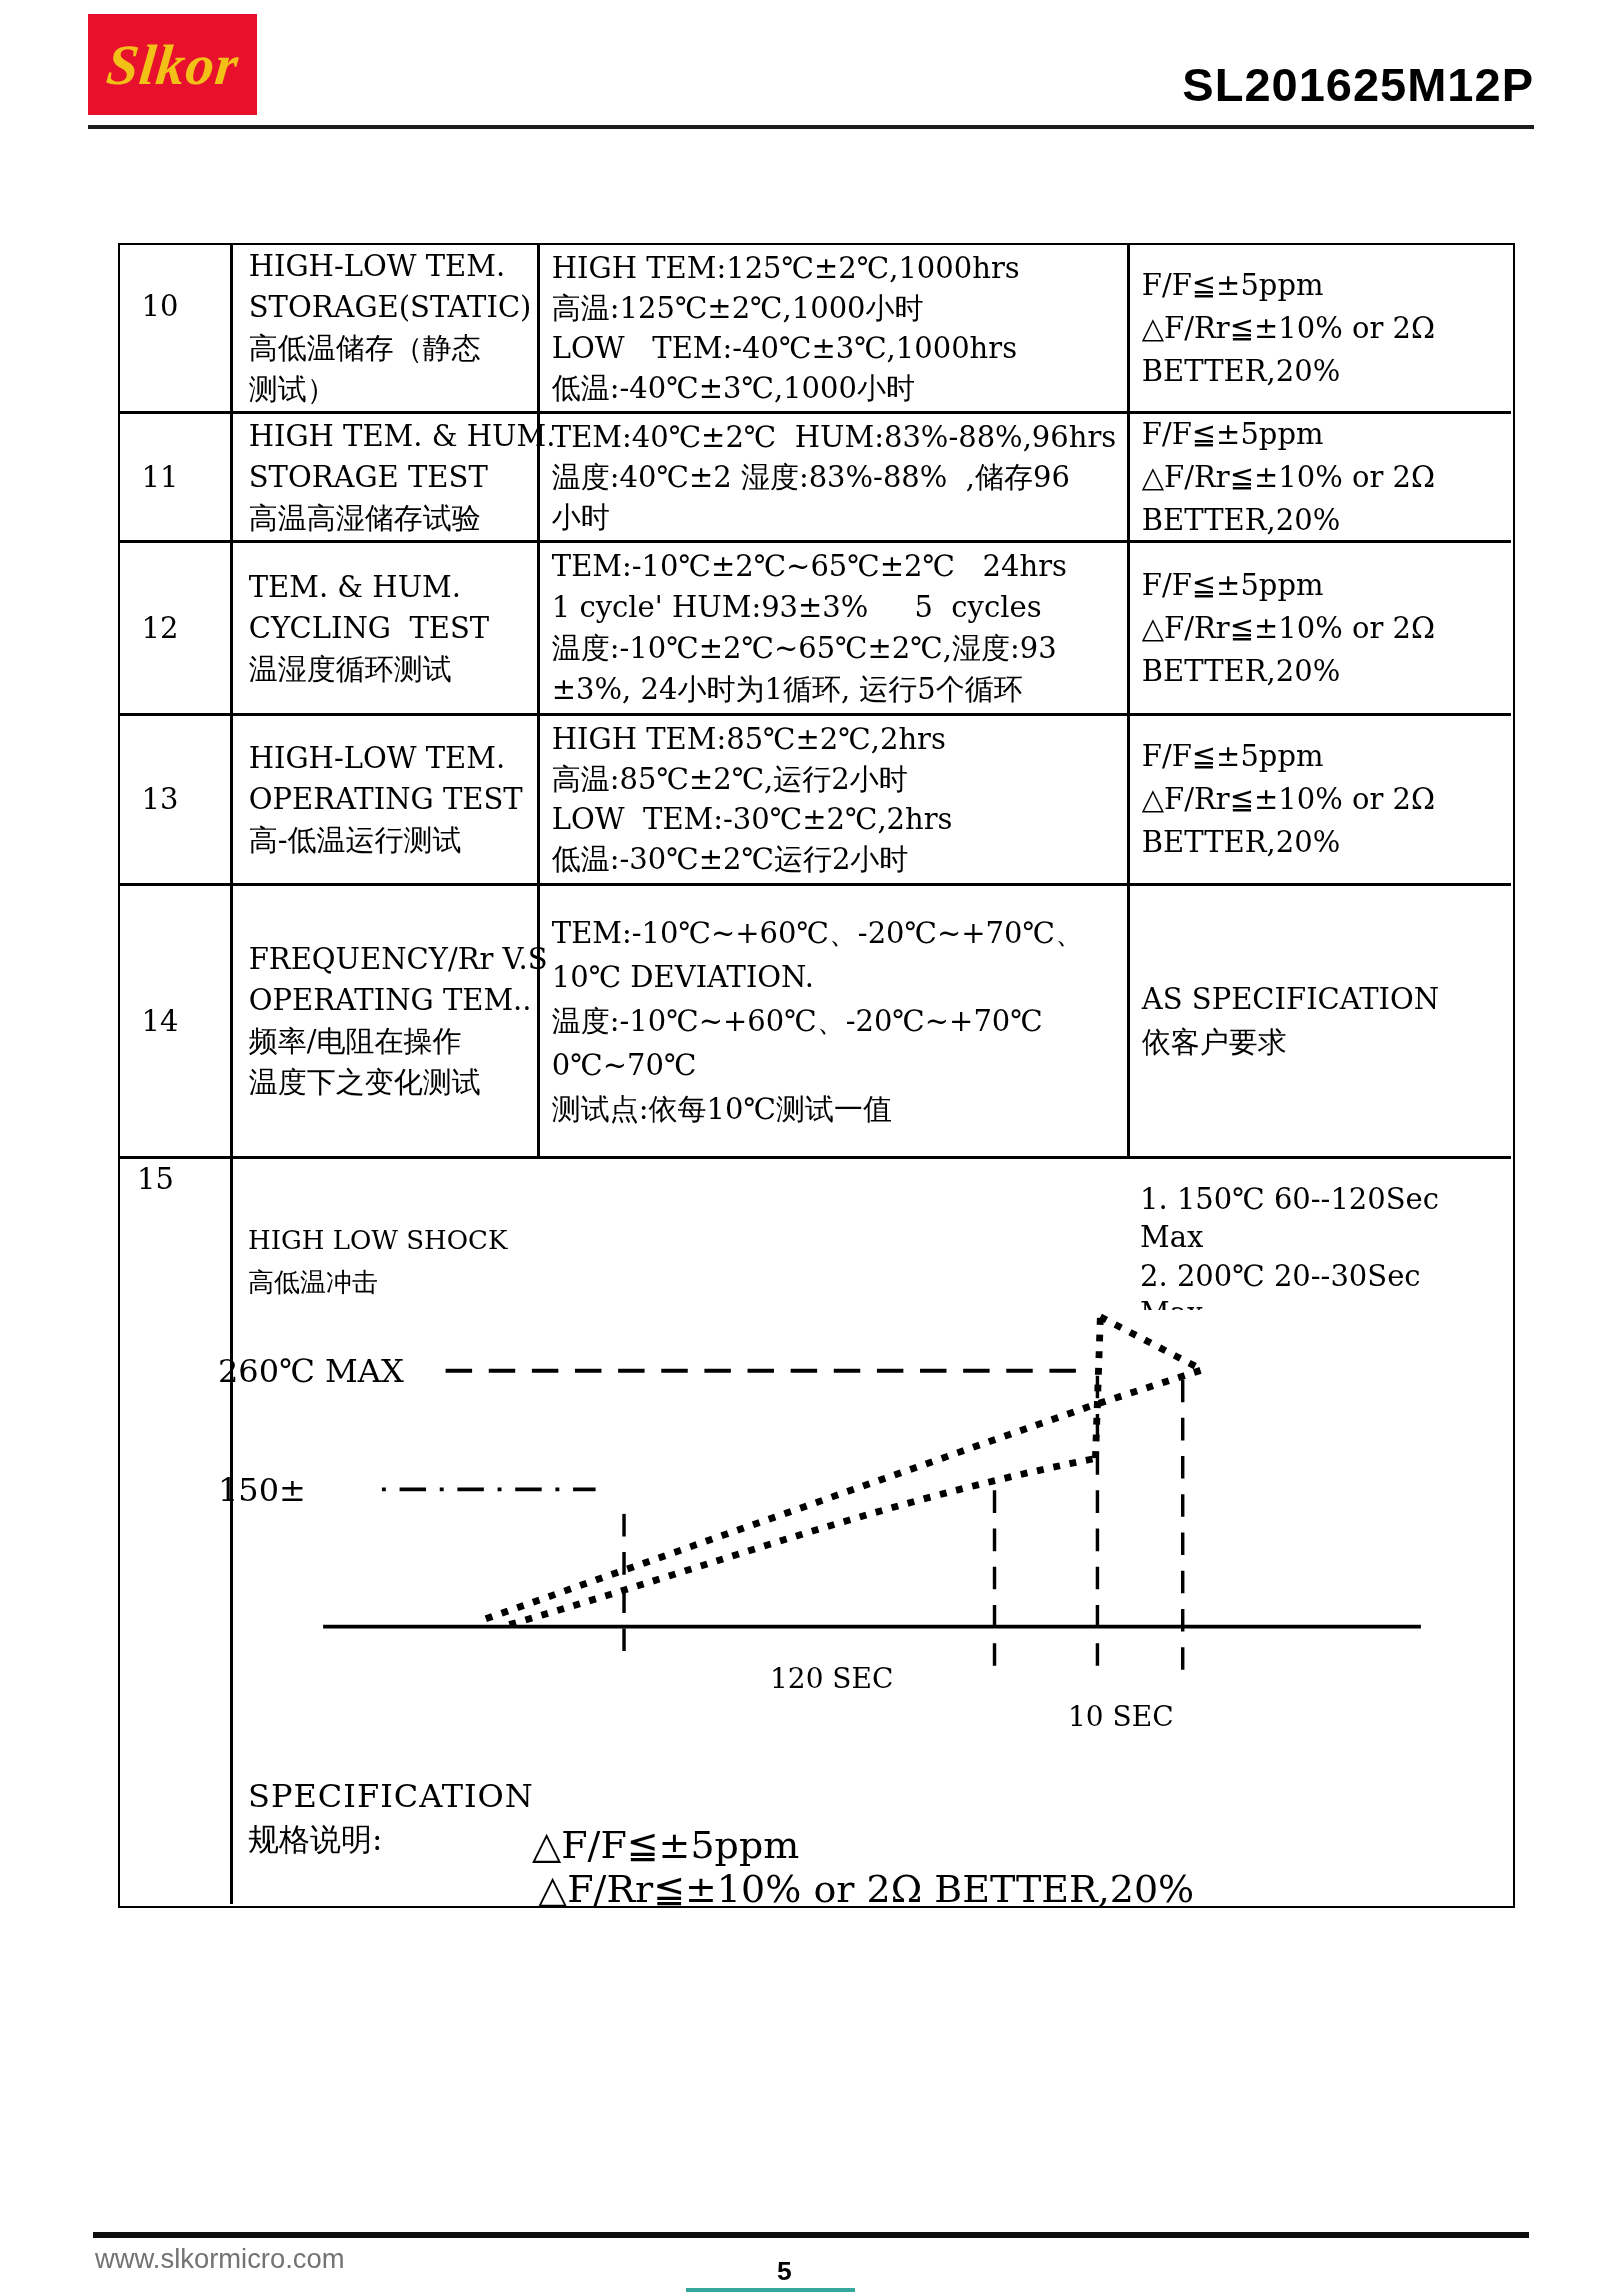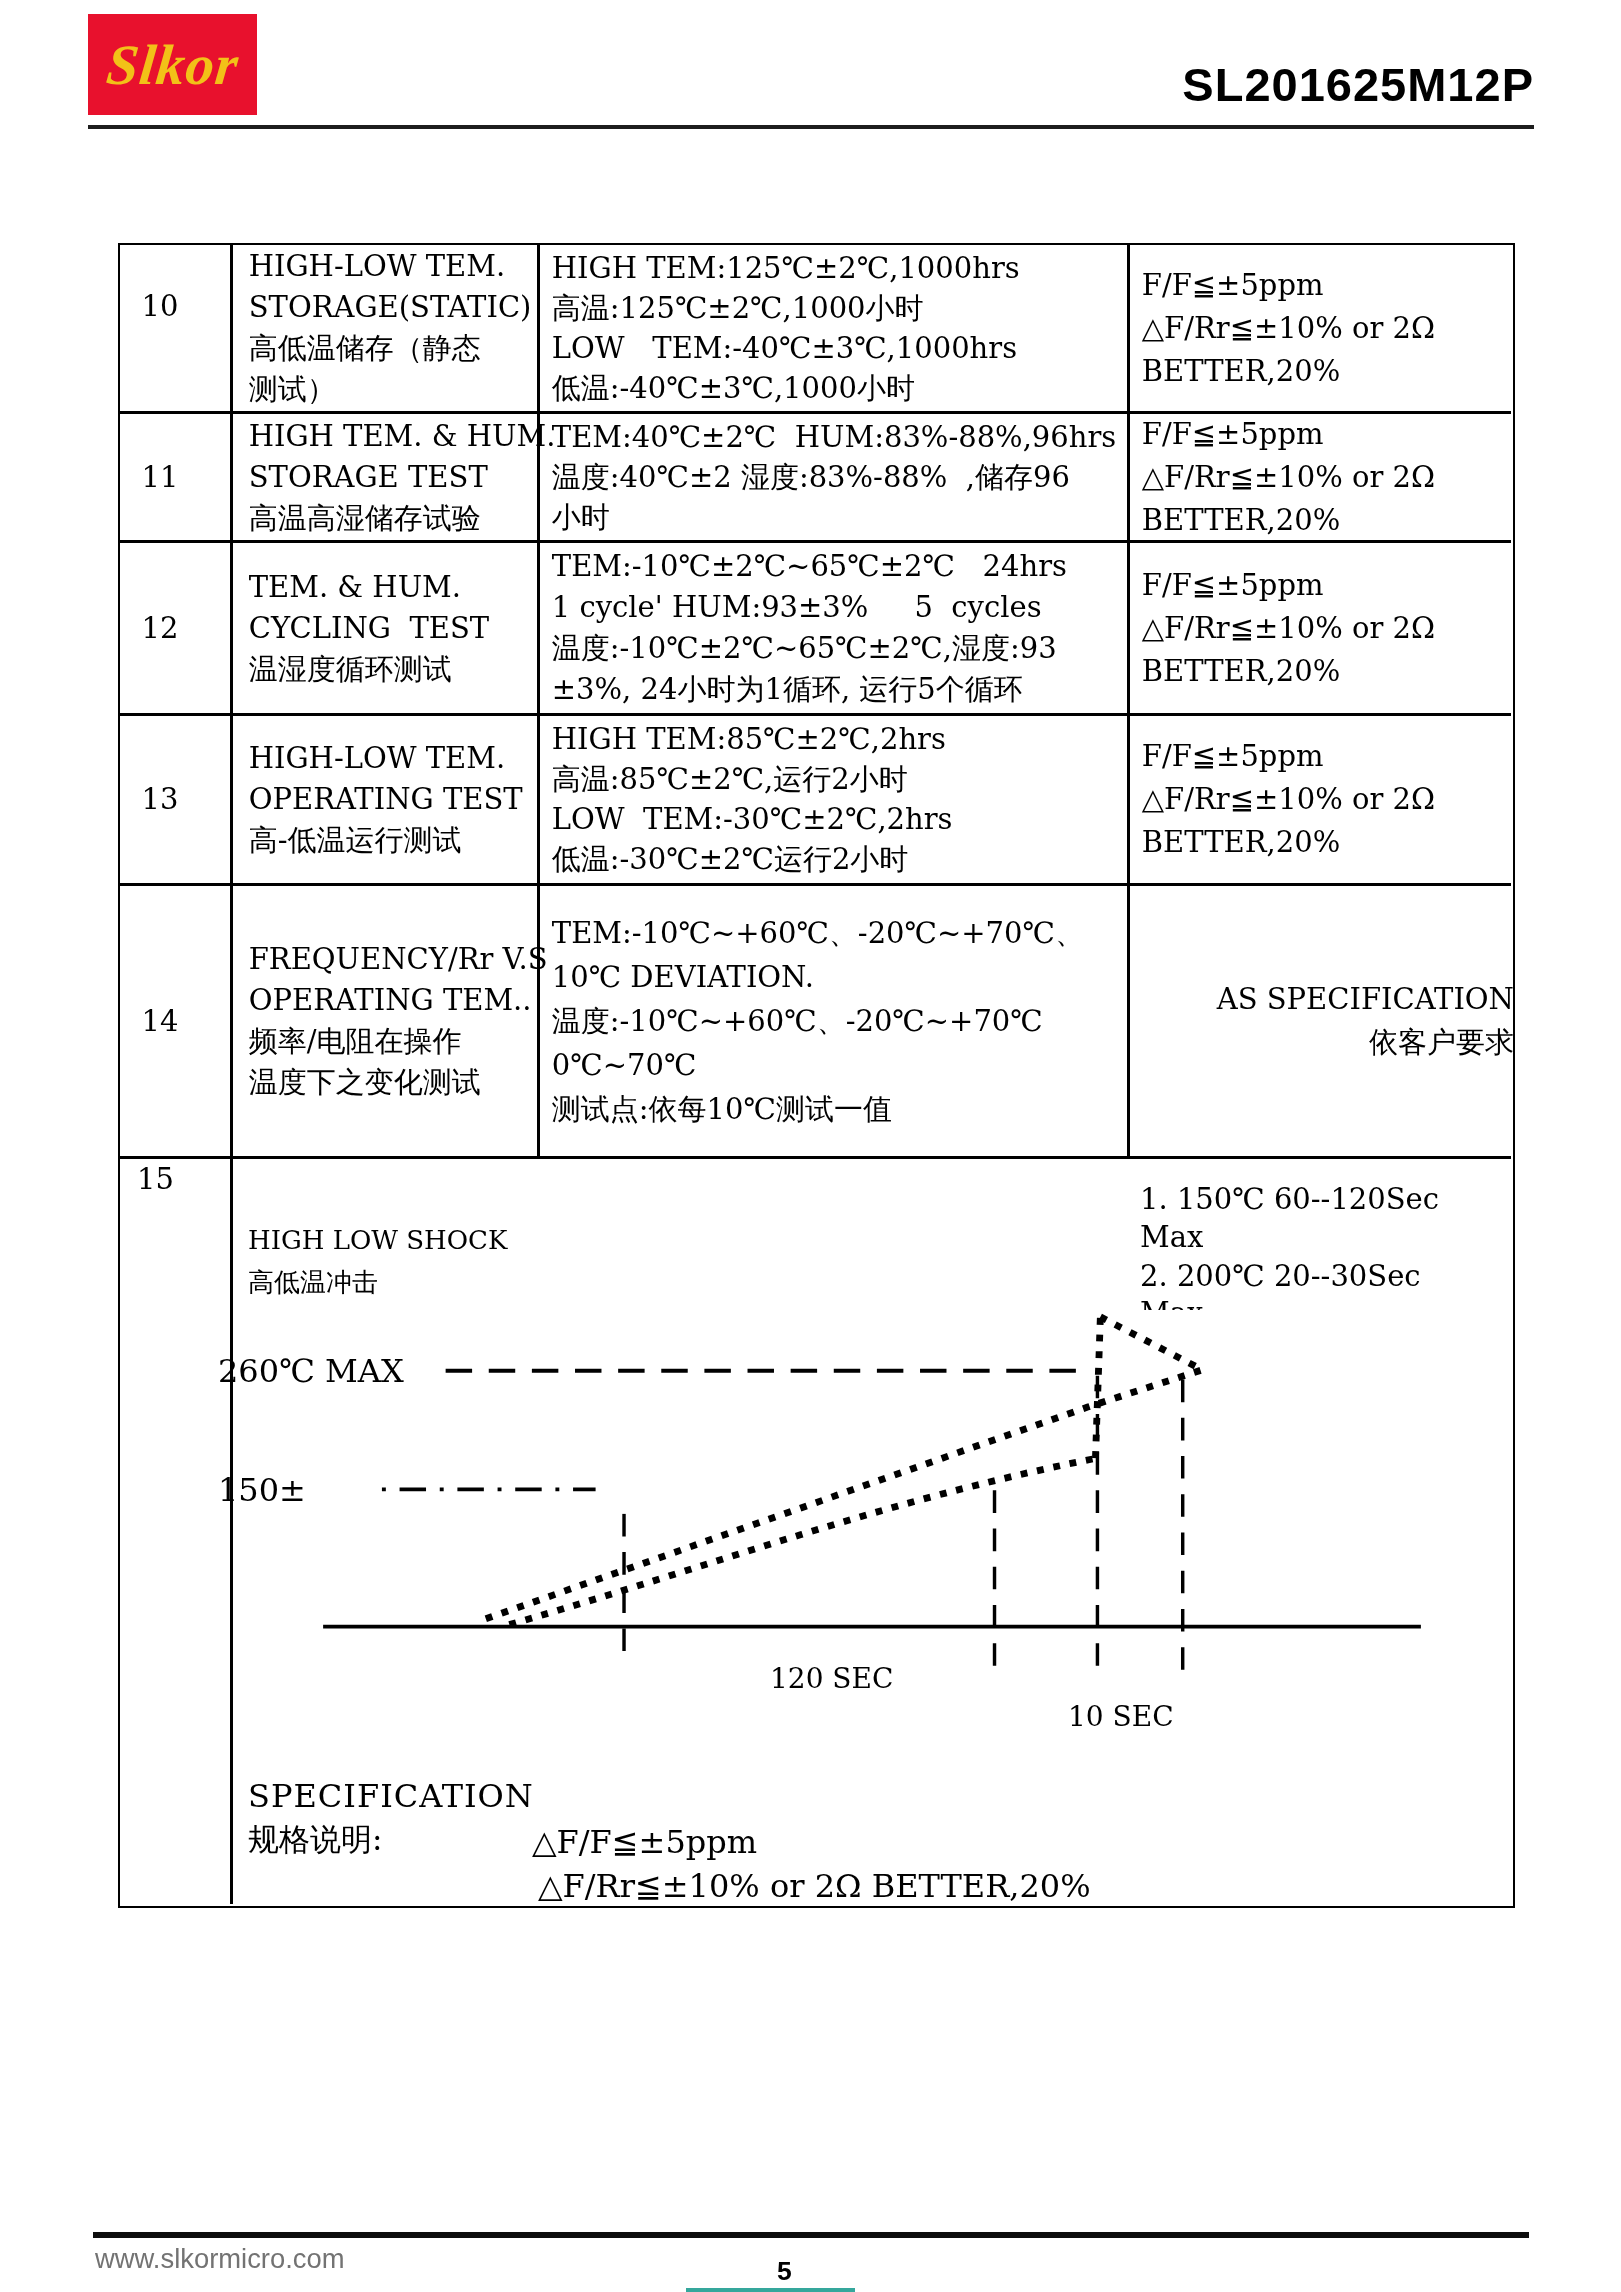--- a/index.html
+++ b/index.html
@@ -18,21 +18,21 @@
   .gridline{position:absolute;background:#000;}
   .cell{position:absolute;display:flex;flex-direction:column;justify-content:center;box-sizing:border-box;}
   .cell div{white-space:pre;}
   .t30{font-size:29px;}
   
   .chart-label{font-size:26px;white-space:pre;}
   .note-line{font-size:29px;white-space:pre;}
   #note-clip{overflow:hidden;height:13.7px;}
   #spec-title{font-size:32px;letter-spacing:1px;}
   #spec-title-cn{font-size:31px;}
-  .spec-formula{font-size:32px;white-space:pre;}
+  .spec-formula{font-size:38px;white-space:pre;}
   
   #footer-rule{left:93px;top:2232px;width:1436px;height:5.9px;background:#0d0d0d;}
   #footer-url{left:95px;top:2243px;font-family:"Liberation Sans","DejaVu Sans",sans-serif;font-size:27.4px;color:#737373;}
   #page-num{left:777px;top:2256px;font-family:"Liberation Sans","DejaVu Sans",sans-serif;font-weight:bold;font-size:26.5px;}
   #page-num-bar{left:686px;top:2288px;width:169px;height:4.9px;}
 </style>
 </head>
 <body>
 
 <div id="page">
@@ -137,21 +137,21 @@
         <div>频率/电阻在操作</div>
         <div>温度下之变化测试</div>
       </div>
       <div class="cell t30" style="left: 420px; top: 641px; width: 587px; height: 270px; padding-left: 11.8px; line-height: 44px;">
         <div>TEM:-10℃~+60℃、-20℃~+70℃、</div>
         <div>10℃ DEVIATION.</div>
         <div>温度:-10℃~+60℃、-20℃~+70℃</div>
         <div>0℃~70℃</div>
         <div>测试点:依每10℃测试一值</div>
       </div>
-      <div class="cell t30" style="left: 1010px; top: 641px; width: 384px; height: 270px; padding-left: 11.8px; line-height: 43px; align-items: flex-end;">
+      <div class="cell t30" style="left: 1010px; top: 641px; width: 384px; height: 270px; padding-left: 11.8px; line-height: 43px;">
         <div>AS SPECIFICATION</div>
         <div>依客户要求</div>
       </div>
     </div>
 
   <div class="abs t30" style="left:137px;top:1162px;">15</div>
   <div class="abs chart-label" style="left:248px;top:1225px;">HIGH LOW SHOCK</div>
   <div class="abs chart-label" style="left:248px;top:1265px;">高低温冲击</div>
 
   <div class="abs note-line" style="left:1140px;top:1182px;">1. 150℃ 60--120Sec</div>

